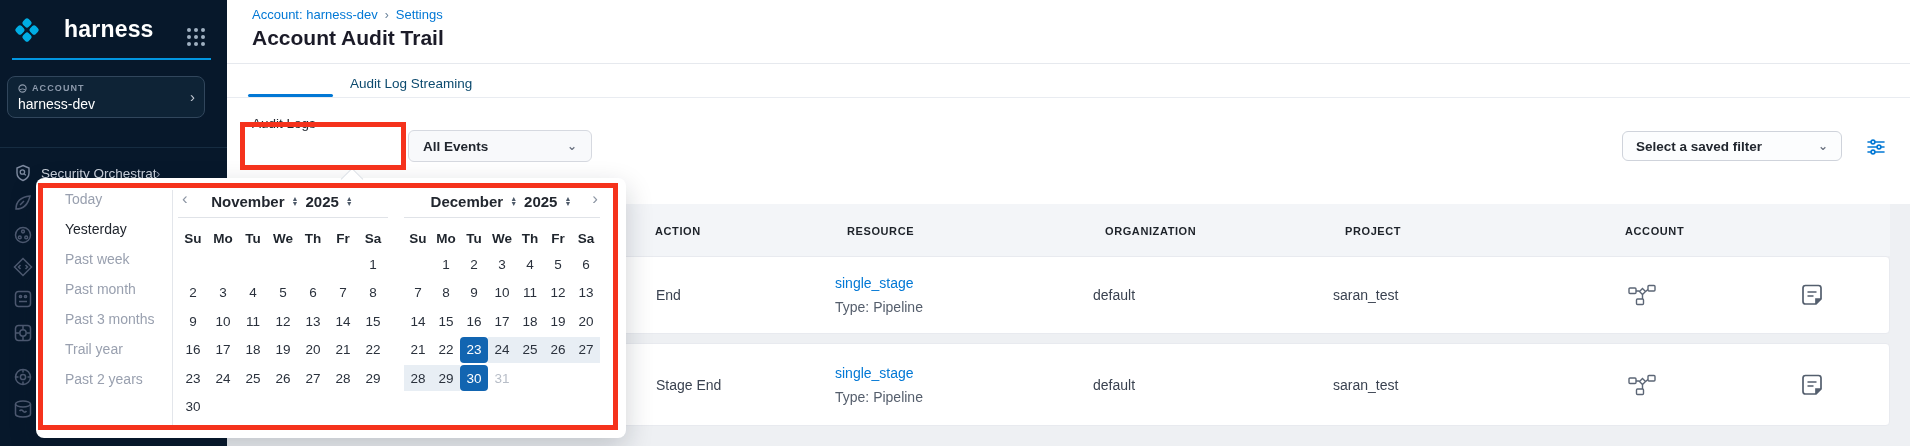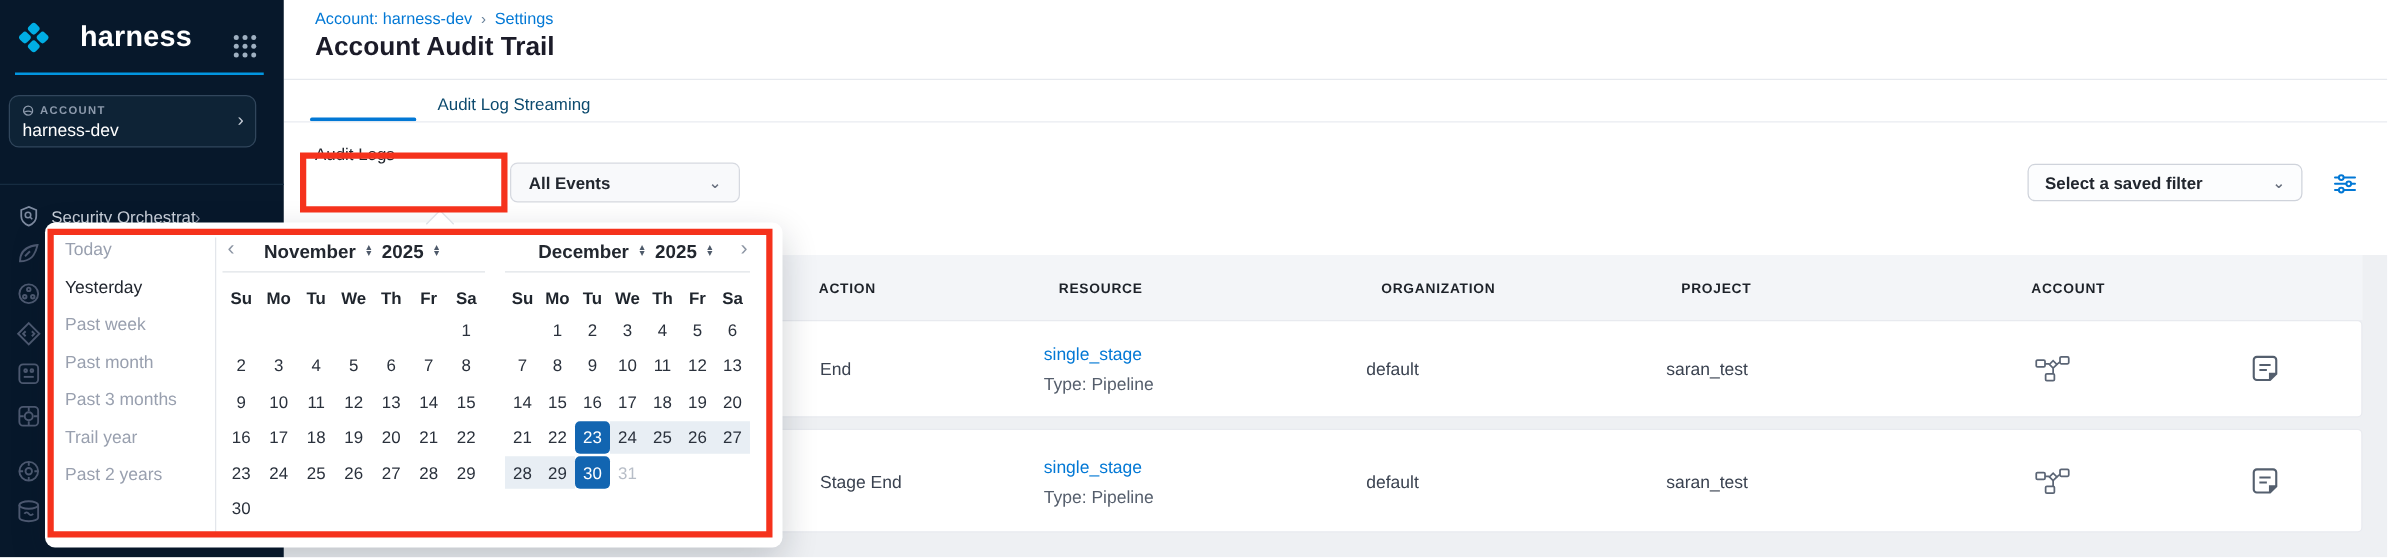--- a/index.html
+++ b/index.html
@@ -70,21 +70,21 @@
   .micon svg{stroke:#5b6575;fill:none;stroke-width:1.4;}
   .nicon{left:1558px;top:50%;transform:translateY(-50%);width:26px;height:26px;cursor:pointer;}
   .nicon svg{stroke:#545f6e;fill:none;stroke-width:1.7;}
 
   
   .popup{position:absolute;left:36px;top:178px;width:590px;height:260px;background:#fff;border-radius:8px;
          box-shadow:0 10px 28px rgba(16,24,38,.2);z-index:5;}
   .caret{position:absolute;left:344px;top:171px;width:15px;height:15px;background:#fff;transform:rotate(45deg);
          border-left:1px solid #dde1e7;border-top:1px solid #dde1e7;z-index:6;}
   .qlist{position:absolute;left:16px;top:6px;width:116px;}
-  .qopt{height:30px;line-height:30px;font-size:14px;color:#99a0af;cursor:pointer;white-space:nowrap;}
+  .qopt{height:30px;line-height:30px;font-size:14px;color:#99a0af;cursor:pointer;white-space:nowrap;margin-left:13px;}
   .qopt.active{color:#21262e;}
   .vsep{position:absolute;left:136px;top:12px;width:1px;height:236px;background:#e3e6eb;}
   .cal{position:absolute;top:10px;}
   #cal-0{left:142px;width:210px;--col:30px;}
   #cal-1{left:368px;width:196px;--col:28px;}
   .cal-head{position:relative;height:26px;display:flex;align-items:center;justify-content:center;gap:5px;
             font-size:15px;font-weight:700;color:#22272f;}
   .cal-nav{position:absolute;color:#8d96a4;font-size:17px;font-weight:400;cursor:pointer;top:1px;}
   .cal-nav.prev{left:4px;} .cal-nav.next{right:2px;}
   .spin{display:inline-flex;flex-direction:column;align-items:center;cursor:pointer;margin:0 2px;}

